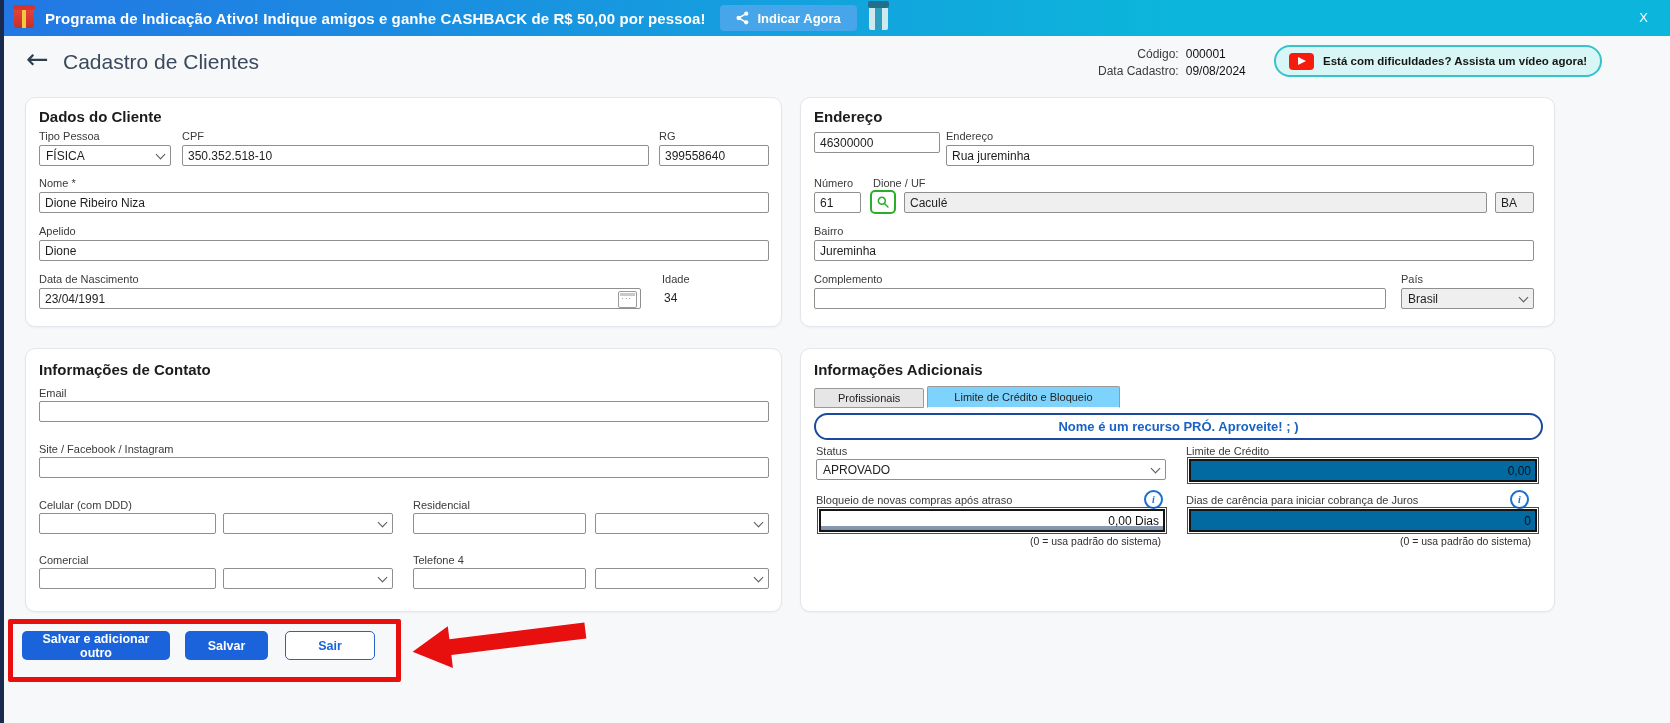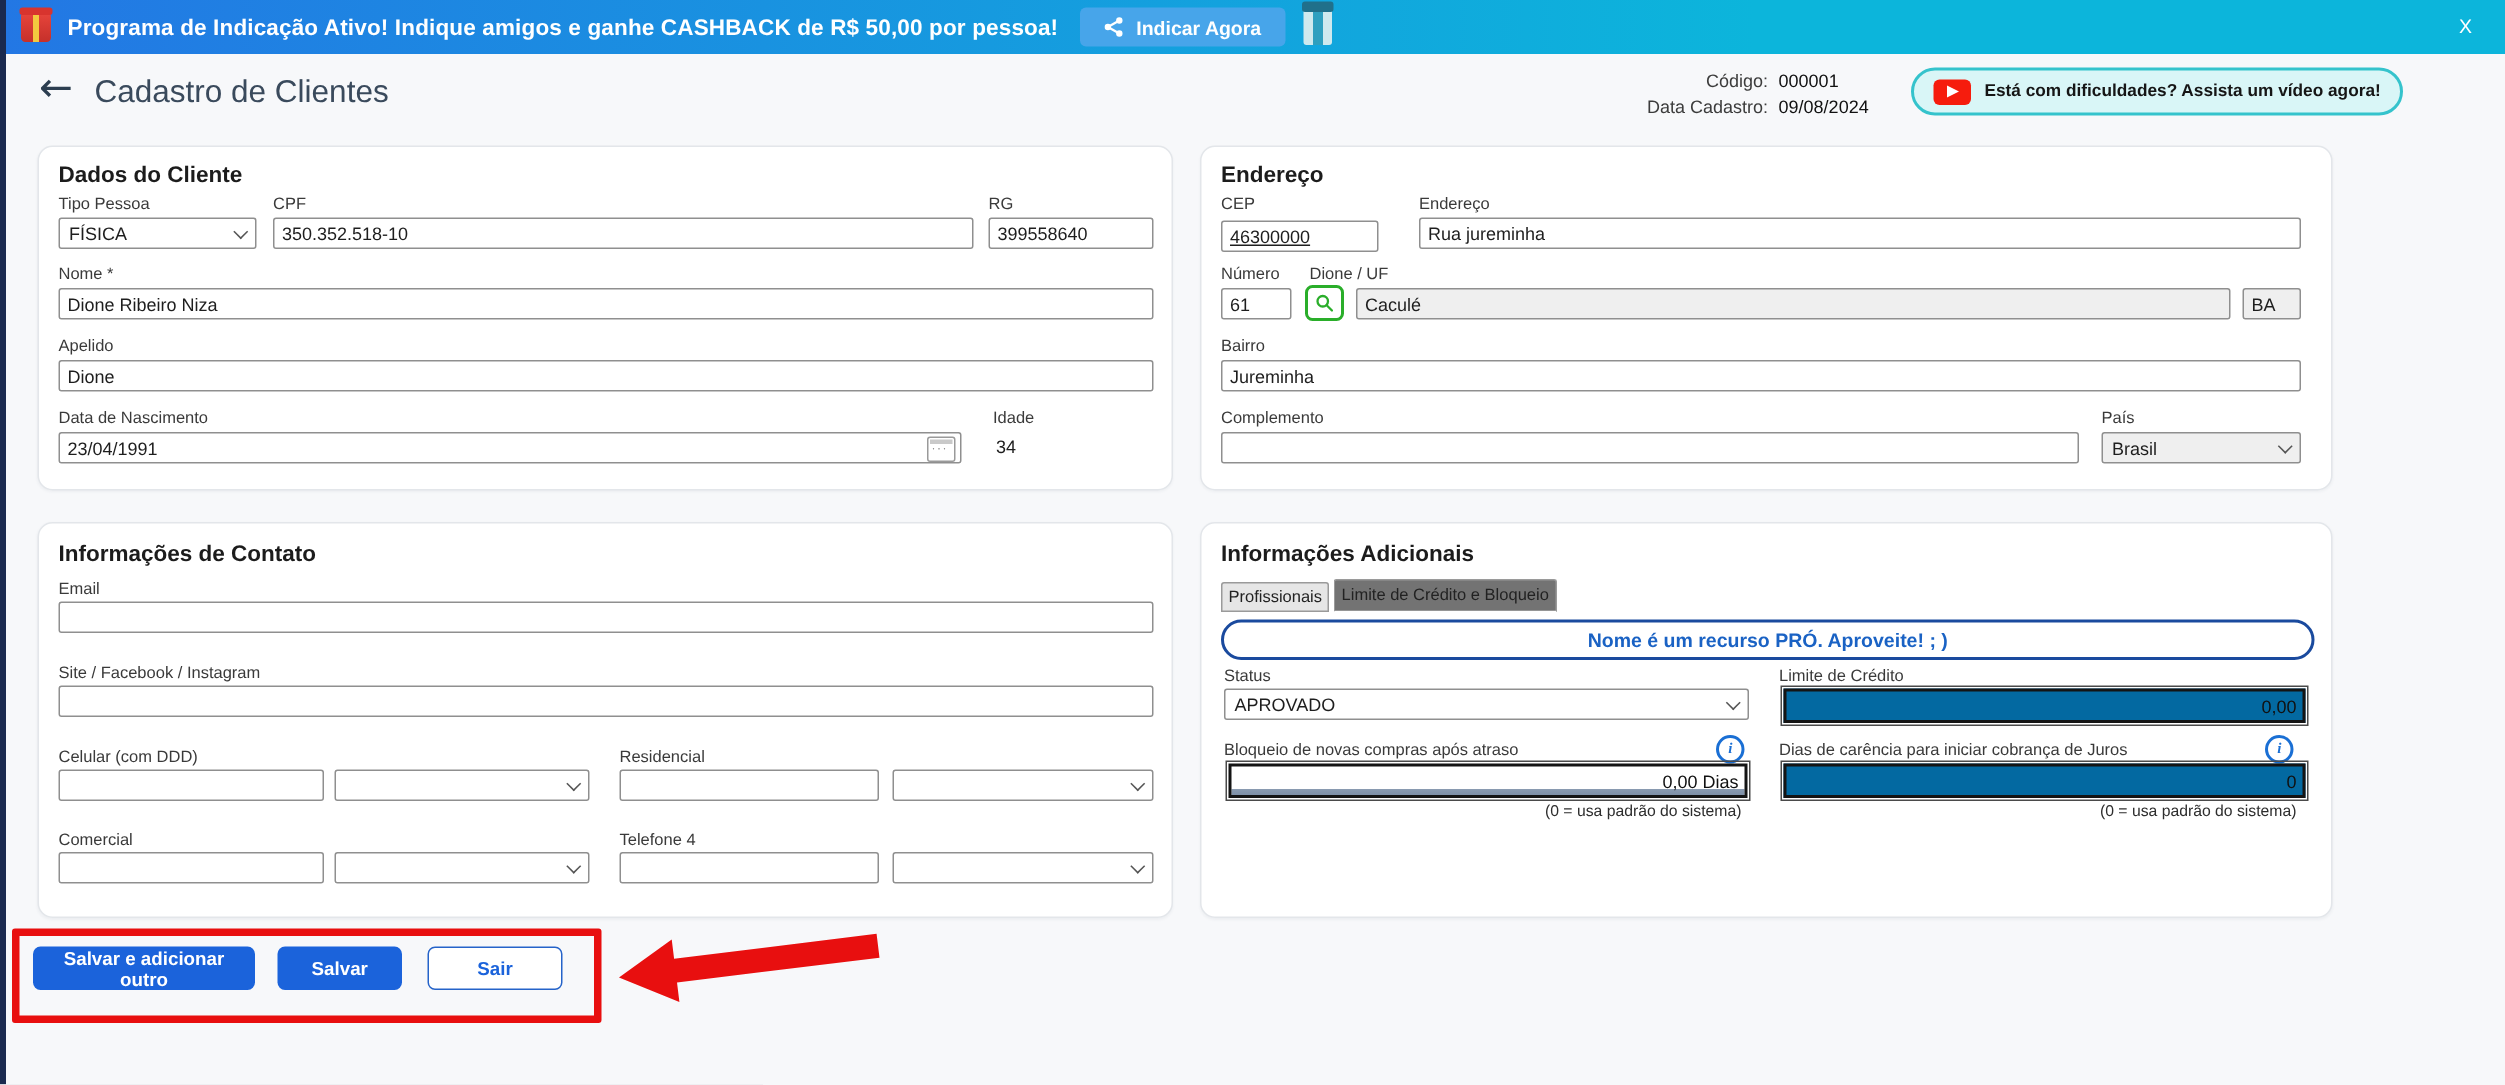--- a/index.html
+++ b/index.html
@@ -53,23 +53,23 @@
          transform:rotate(45deg);margin-top:-3px;flex:0 0 auto;}
   .cal-btn{position:absolute;width:17px;height:15px;border:1px solid #9a9a9a;border-radius:2px;background:#fff;cursor:pointer;}
   .cal-btn::before{content:"";position:absolute;left:1px;top:1px;right:1px;height:3px;background:#c9c9c9;}
   .cal-btn::after{content:"···";position:absolute;left:2px;top:2px;font-size:8px;color:#888;letter-spacing:1px;}
   .plain-val{position:absolute;font-size:12px;color:#1e1e1e;}
   .search-btn{position:absolute;width:26px;height:24px;border:2px solid #2AAE2A;border-radius:5px;background:#fff;
               display:flex;align-items:center;justify-content:center;cursor:pointer;padding:0;}
 
   
   .tabs{position:absolute;display:flex;align-items:flex-end;gap:3px;}
-  .tab{border:1px solid #9a9a9a;background:#E6E6E6;font-size:11px;padding:3px 4px;color:#222;cursor:pointer;
+  .tab{border:1px solid #9a9a9a;background:#E6E6E6;font-size:11px;padding:3px 23px;color:#222;cursor:pointer;
        border-radius:2px 2px 0 0;font-family:inherit;}
-  .tab.active{background:#737373;padding:4px 4px;border-bottom-color:#fff;text-align:center;}
+  .tab.active{background:#7dd3fc;padding:4px 26px;border-bottom-color:#fff;text-align:center;}
 
   .pro-pill{position:absolute;border:2.5px solid #1A4A9E;border-radius:14px;background:#fff;
             display:flex;align-items:center;justify-content:center;}
   .pro-pill span{font-size:13px;font-weight:bold;color:#1A62C4;}
 
   .heavy{position:absolute;height:19px;border:2px solid #141414;outline:1px solid #4a4a4a;outline-offset:1px;
          background:#0369a1;font-size:12px;text-align:right;padding:0 4px;box-sizing:content-box;color:#111;font-family:inherit;}
   .heavy.slate-bar{background:linear-gradient(to top,#7E90A8 0,#8A9BB1 4px,#fff 4px);}
   .hint{position:absolute;font-size:10.5px;color:#2e2e2e;text-align:right;}
   .info-icon{position:absolute;width:15px;height:15px;border:2px solid #1A6FD4;border-radius:50%;
@@ -147,21 +147,21 @@
 
     <span class="lbl" style="left:636px;top:175px;">Idade</span>
     <span class="plain-val" style="left:638px;top:193px;">34</span>
   </div>
 
   <div class="card" style="left:800px;top:97px;width:753px;height:228px;">
     <div class="card-title" style="left:13px;top:10px;">Endereço</div>
 
     <span class="lbl" style="left:13px;top:32px;">CEP</span>
     <span class="lbl" style="left:145px;top:32px;">Endereço</span>
-    <input class="inp" style="left: 13px; top: 49px; width: 105px; text-decoration: underline;" value="46300000">
+    <input class="inp" style="left: 13px; top: 34px; width: 126px;" value="46300000">
     <input class="inp" style="left: 145px; top: 47px; width: 588px;" value="Rua jureminha">
 
     <span class="lbl" style="left:13px;top:79px;">Número</span>
     <span class="lbl" style="left:72px;top:79px;">Dione / UF</span>
     <input class="inp" style="left: 13px; top: 94px; width: 47px;" value="61">
     <button class="search-btn" style="left:69px;top:92px;">
       <svg width="14" height="14" viewBox="0 0 24 24">
         <circle cx="10" cy="10" r="6" fill="none" stroke="#2AAE2A" stroke-width="2.6"></circle>
         <line x1="14.5" y1="14.5" x2="20.5" y2="20.5" stroke="#2AAE2A" stroke-width="2.6" stroke-linecap="round"></line>
       </svg>

